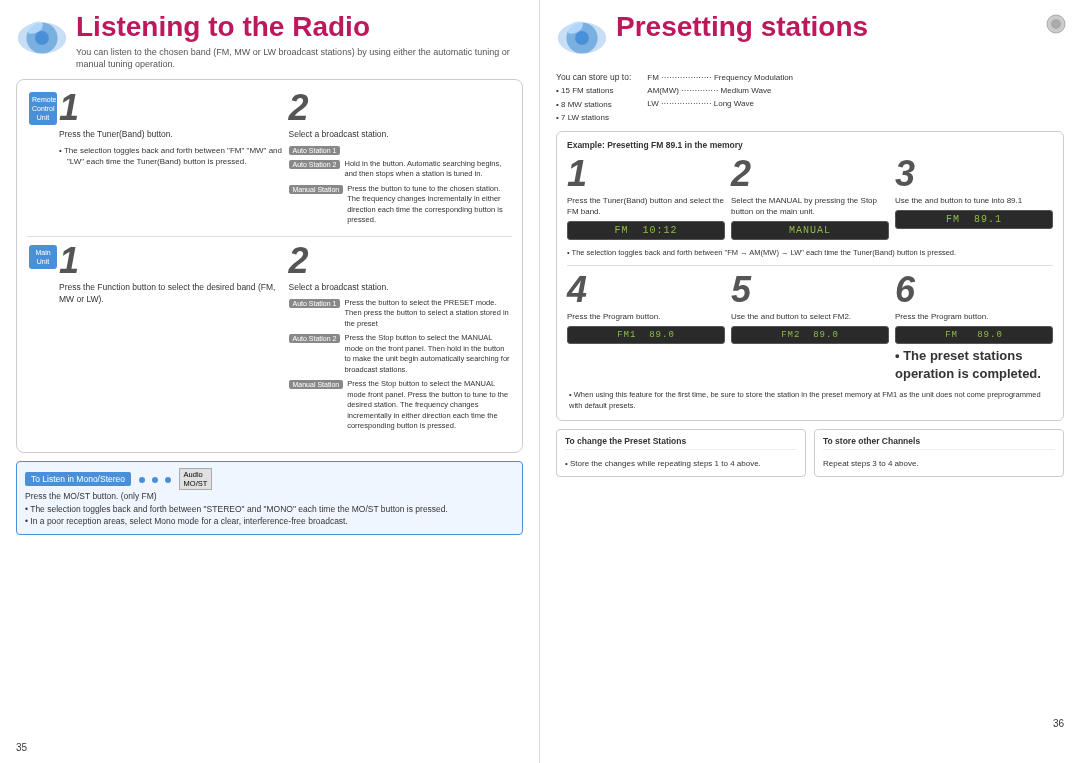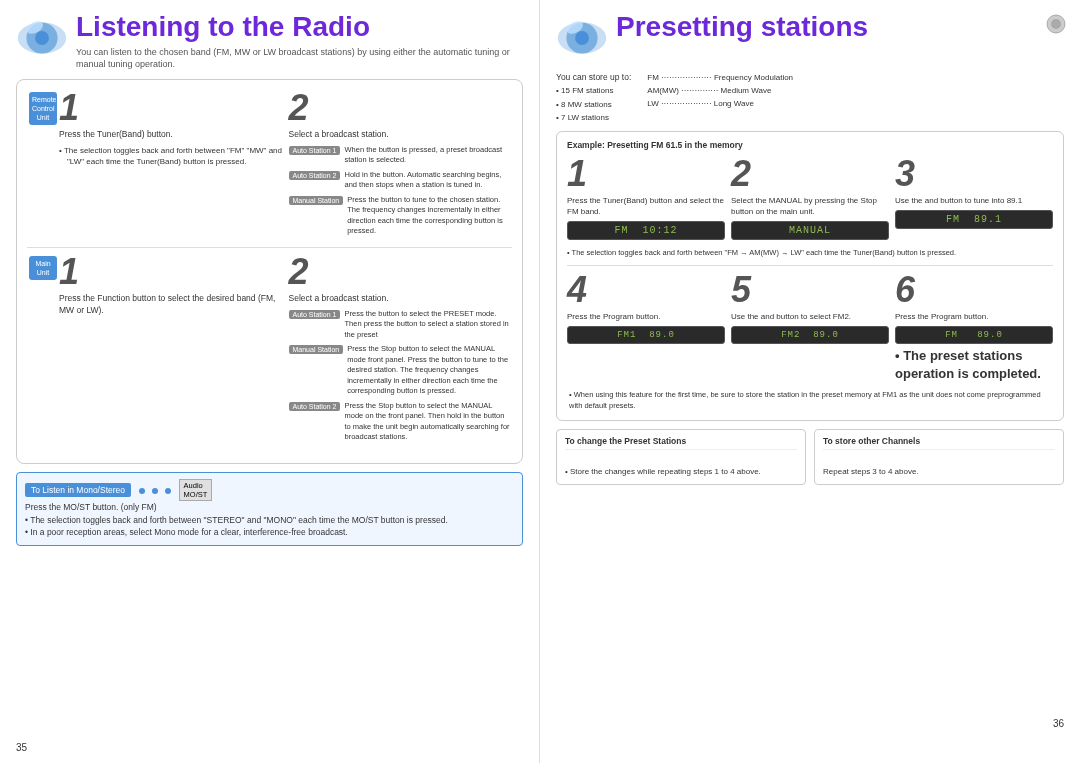--- a/index.html
+++ b/index.html
@@ -47,21 +47,21 @@
     }
 
     .header-icon svg {
       width: 100%;
       height: 100%;
     }
 
     .header-text h1 {
       font-size: 28px;
       font-weight: bold;
-      color: #6d28d9;
+      color: #be185d;
       line-height: 1.1;
     }
 
     .header-text p {
       font-size: 9px;
       color: #555;
       margin-top: 3px;
       line-height: 1.4;
     }
 
@@ -296,21 +296,21 @@
       flex: 1;
       border: 1px solid #ccc;
       border-radius: 4px;
       padding: 6px 8px;
     }
 
     .bottom-box-title {
       font-size: 8.5px;
       font-weight: bold;
       color: #333;
-      margin-bottom: 16px;
+      margin-bottom: 8px;
       border-bottom: 1px solid #eee;
       padding-bottom: 3px;
     }
 
     .bottom-box-text {
       font-size: 8px;
       color: #333;
       line-height: 1.5;
     }
 
@@ -358,21 +358,20 @@
             <div class="step-desc">Press the Tuner(Band) button.</div>
             <div class="step-bullet">• The selection toggles back and forth between "FM" "MW" and "LW" each time the Tuner(Band) button is pressed.</div>
           </div>
 
           <div class="step-col">
             <div class="step-number">2</div>
             <div class="step-desc">Select a broadcast station.</div>
 
             <div class="substep-item">
               <span class="substep-badge">Auto Station 1</span>
-              <span class="substep-text">When the button is pressed, a preset broadcast station is selected.</span>
             </div>
             <div class="substep-item">
               <span class="substep-badge">Auto Station 2</span>
               <span class="substep-text">Hold in the button. Automatic searching begins, and then stops when a station is tuned in.</span>
             </div>
             <div class="substep-item">
               <span class="substep-badge">Manual Station</span>
               <span class="substep-text">Press the button to tune to the chosen station. The frequency changes incrementally in either direction each time the corresponding button is pressed.</span>
             </div>
           </div>
@@ -395,26 +394,26 @@
           </div>
 
           <div class="step-col">
             <div class="step-number">2</div>
             <div class="step-desc">Select a broadcast station.</div>
             <div class="substep-item">
               <span class="substep-badge">Auto Station 1</span>
               <span class="substep-text">Press the button to select the PRESET mode. Then press the button to select a station stored in the preset</span>
             </div>
             <div class="substep-item">
+              <span class="substep-badge">Auto Station 2</span>
+              <span class="substep-text">Press the Stop button to select the MANUAL mode on the front panel. Then hold in the button to make the unit begin automatically searching for broadcast stations.</span>
+            </div>
+            <div class="substep-item">
               <span class="substep-badge">Manual Station</span>
               <span class="substep-text">Press the Stop button to select the MANUAL mode front panel. Press the button to tune to the desired station. The frequency changes incrementally in either direction each time the corresponding button is pressed.</span>
-            </div>
-            <div class="substep-item">
-              <span class="substep-badge">Auto Station 2</span>
-              <span class="substep-text">Press the Stop button to select the MANUAL mode on the front panel. Then hold in the button to make the unit begin automatically searching for broadcast stations.</span>
             </div>
           </div>
         </div>
       </div>
     </div>
 
   </div>
 
   <div class="footer-area">
     <div class="footer-box">
@@ -466,21 +465,21 @@
       </div>
     </div>
     <div class="fm-info-col">
       <div>FM ··················· Frequency Modulation</div>
       <div>AM(MW) ·············· Medium Wave</div>
       <div>LW ··················· Long Wave</div>
     </div>
   </div>
 
   <div class="example-box">
-    <div class="example-title">Example: Presetting FM 61.5 in the memory</div>
+    <div class="example-title">Example: Presetting FM 89.1 in the memory</div>
 
     <div class="steps-3col">
       <div class="step3">
         <div class="step-number">1</div>
         <div class="step-desc" style="font-size:8px;">Press the Tuner(Band) button and select the FM band.</div>
         <div class="display-screen" style="font-size:10px;">FM &nbsp;10:12</div>
       </div>
       <div class="step3">
         <div class="step-number">2</div>
         <div class="step-desc" style="font-size:8px;">Select the MANUAL by pressing the Stop button on the main unit.</div>

